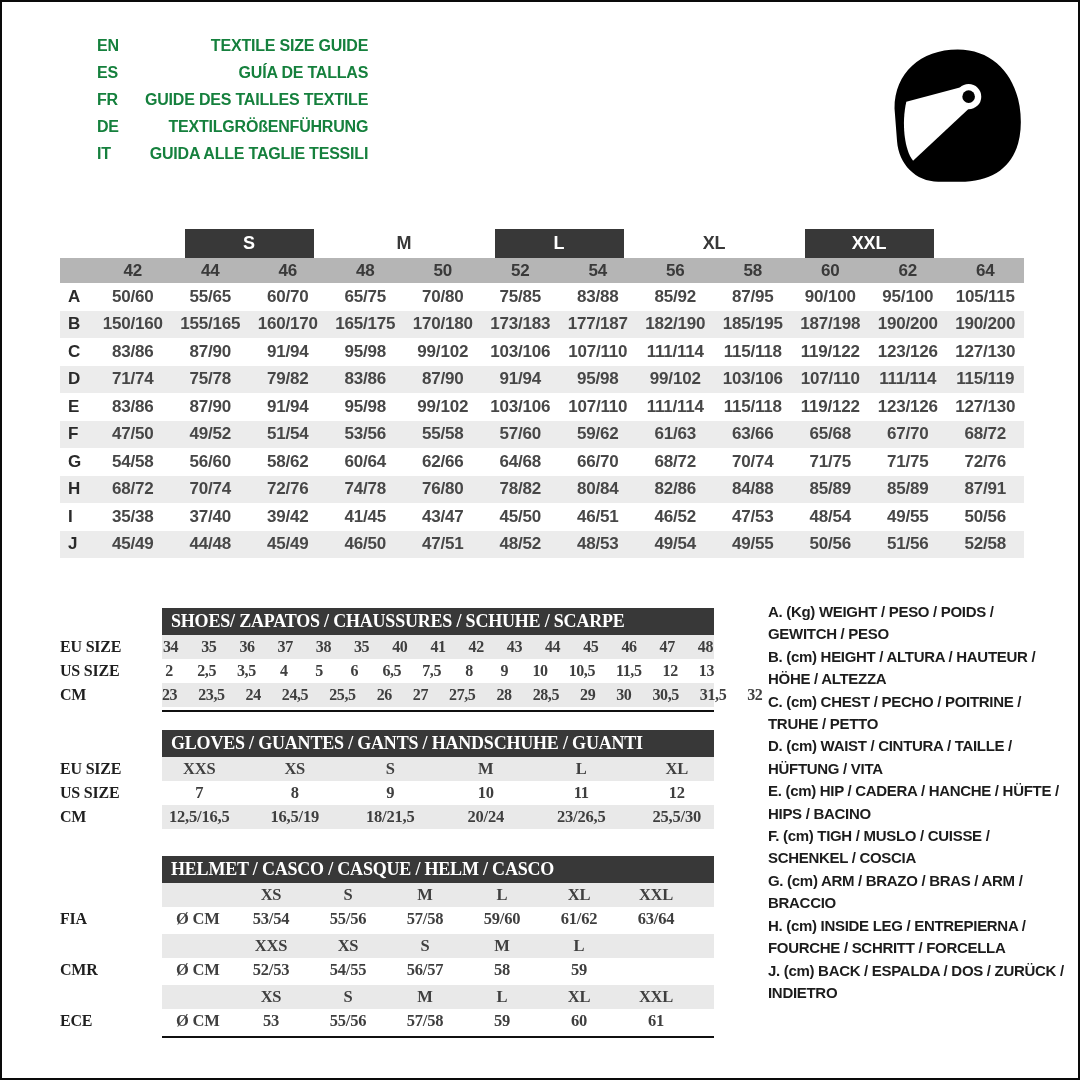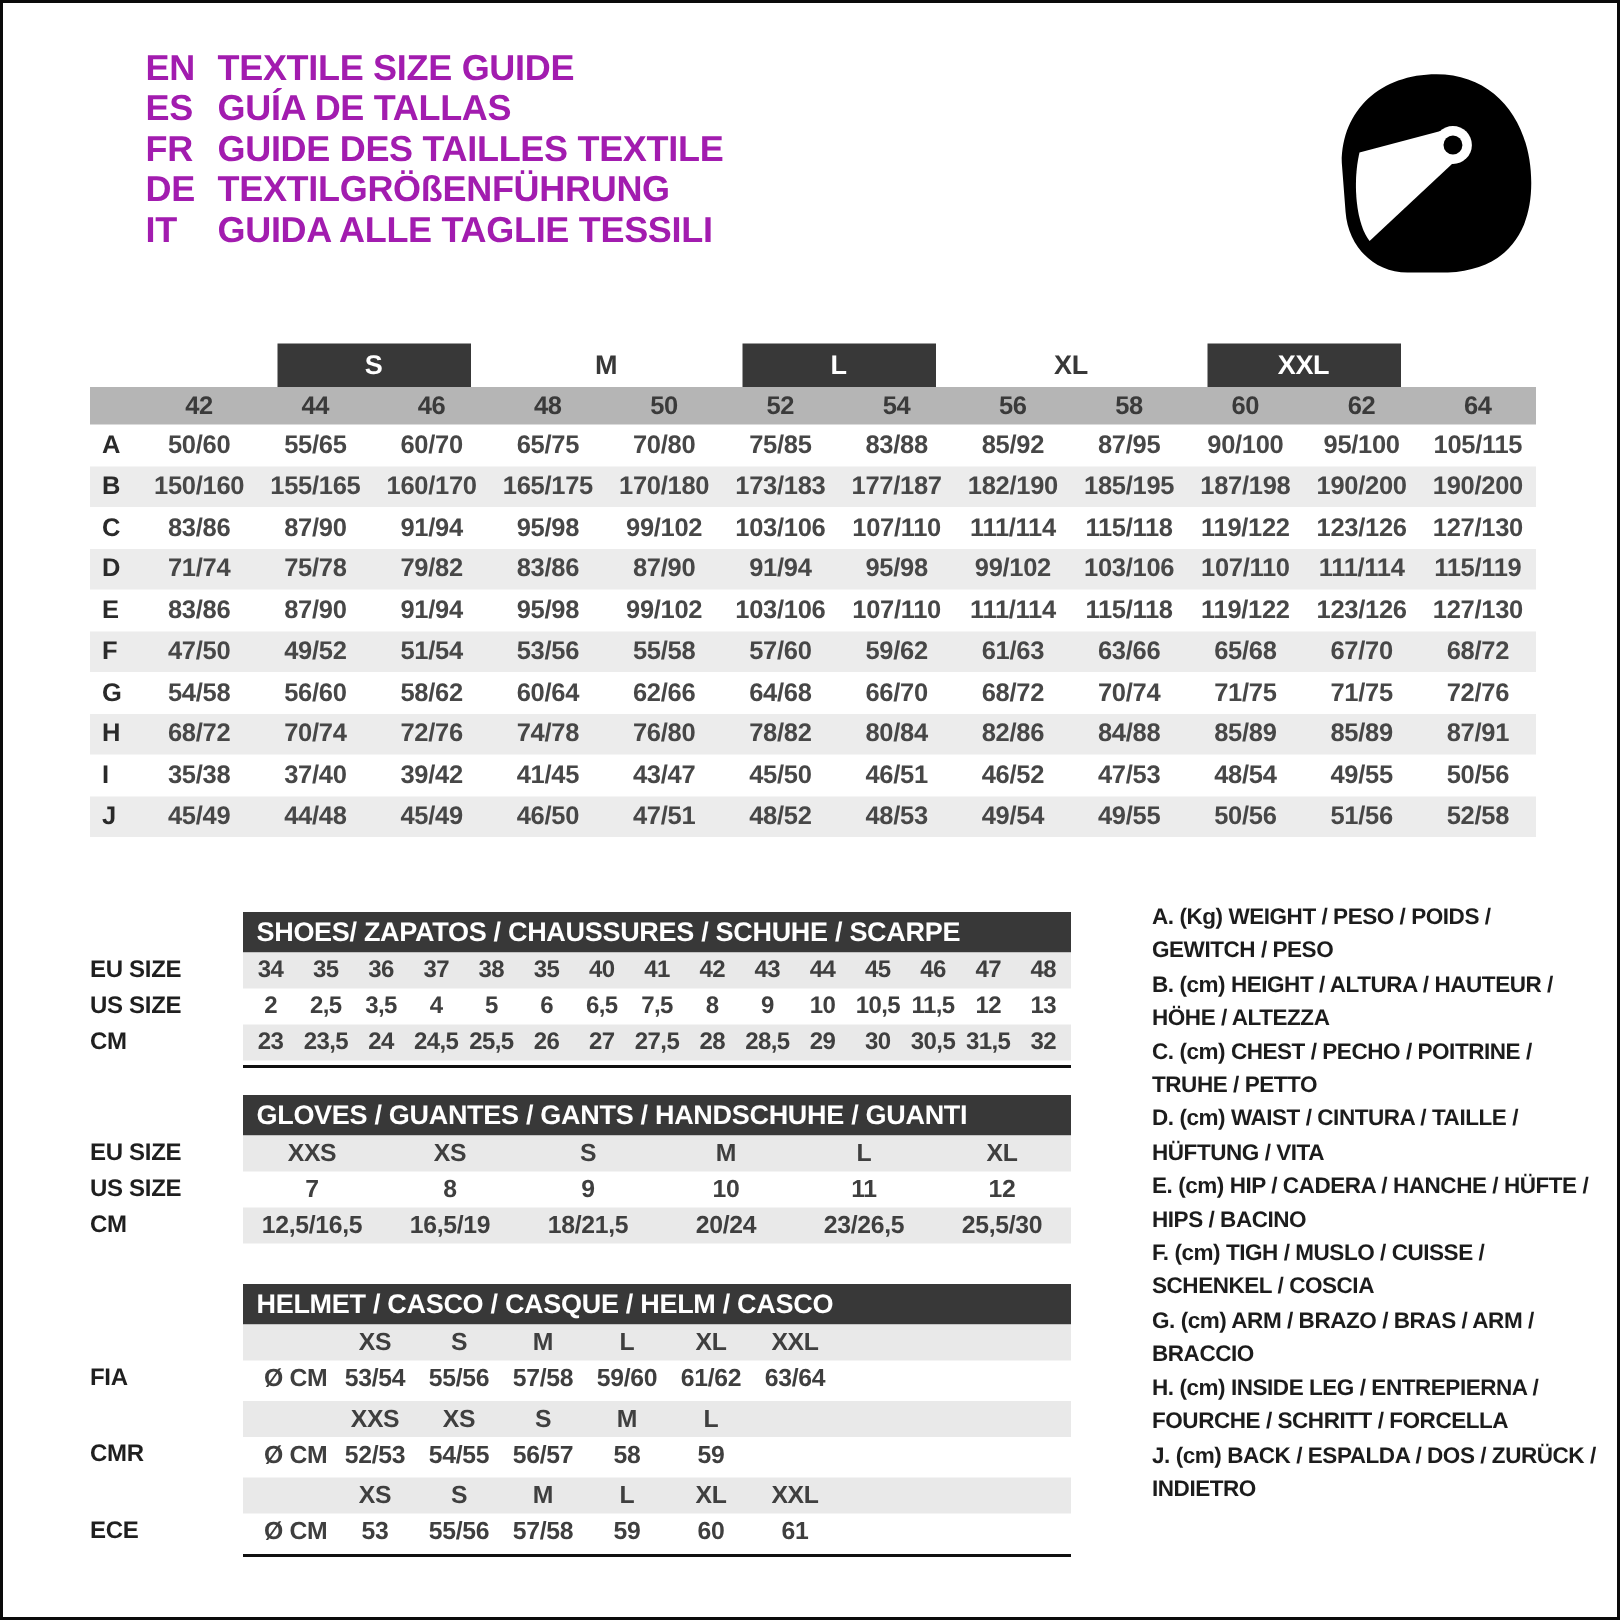--- a/index.html
+++ b/index.html
@@ -5,21 +5,21 @@
   html,body { margin:0; padding:0; background:#ffffff; }
   #canvas {
     position:relative; width:1080px; height:1080px; box-sizing:border-box;
     background:#ffffff; border:2px solid #0a0a0a; overflow:hidden;
     font-family:"Liberation Sans", sans-serif; font-weight:700; color:#3f3f3f;
     letter-spacing:-0.2px;
   }
 
   
   .lang-block { position:absolute; left:95px; top:30px; }
-  .lang-row { display:flex; line-height:27px; font-size:24px; color:#a21caf; }
+  .lang-row { display:flex; line-height:27px; font-size:16px; color:#15803d;justify-content:space-between; }
   .lang-code { width:48px; }
 
   
   .helmet-logo { position:absolute; left:874px; top:34px; width:160px; height:160px; }
 
   
   .mt { position:absolute; left:58px; top:227px; width:964px; }
   .mt-row { display:grid; grid-template-columns:34px repeat(12,1fr); align-items:center; }
   .mt-bands { height:29px; align-items:stretch; }
   .band-spacer.lead { grid-column:span 2; }
@@ -27,27 +27,27 @@
   .band { flex:1; display:flex; align-items:center; justify-content:center; font-size:18px; }
   .band.dark { background:#383838; color:#ffffff; margin:0 13px; }
   .band.plain { color:#383838; }
   .mt-gray { background:#b5b5b5; height:25px; font-size:17px; color:#3a3a3a; }
   .mt-data { height:27.5px; font-size:17px; color:#474747; }
   .mt-data.stripe { background:#ececec; }
   .mt-label { padding-left:8px; color:#2a2a2a; }
   .mt-cell { text-align:center; }
 
   
-  .subsection { position:absolute; left:58px; width:656px; }
+  .subsection { position:absolute; left:58px; width:656px;font-family:Liberation Serif, serif; }
   .sub-title { margin-left:102px; width:552px; height:27px; background:#383838; color:#ffffff;
     font-size:18px; display:flex; align-items:center; padding-left:9px; box-sizing:border-box; }
   .sub-row { display:flex; height:24px; }
   .sub-label { width:102px; display:flex; align-items:center; font-size:16px; color:#1f1f1f; }
   .sub-cells { width:552px; display:grid; align-items:center; text-align:center;
-    font-size:16.5px; color:#3f3f3f; }
+    font-size:16.5px; color:#3f3f3f;gap:21px; }
   .sub-cells.stripe { background:#e9e9e9; }
   .shoes .sub-cells { grid-template-columns:repeat(15,1fr); font-size:16px; letter-spacing:-0.4px; }
   .gloves .sub-cells { grid-template-columns:repeat(6,1fr); }
   .helm .sub-cells { grid-template-columns:60px repeat(6,56px) 1fr; }
   .unit-cell { text-align:left; padding-left:14px; }
   .gap-top { margin-top:3px; }
   .sub-rule { margin-left:102px; width:552px; height:2px; background:#101010; margin-top:3px; }
 
   
   .legend { position:absolute; left:728px; top:599px; width:298px; font-size:15px;

